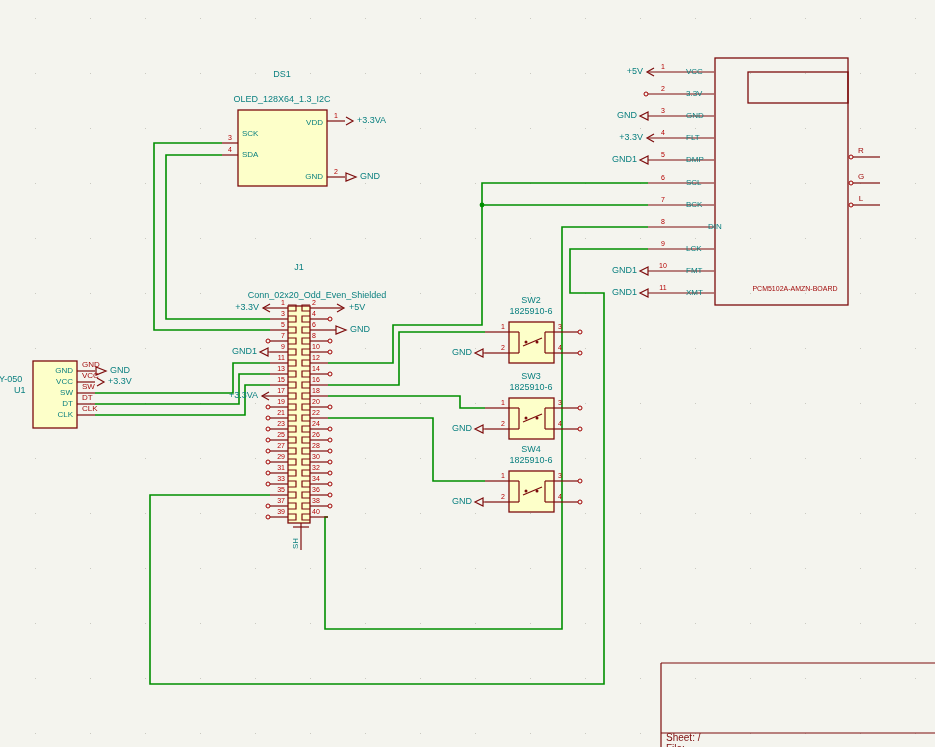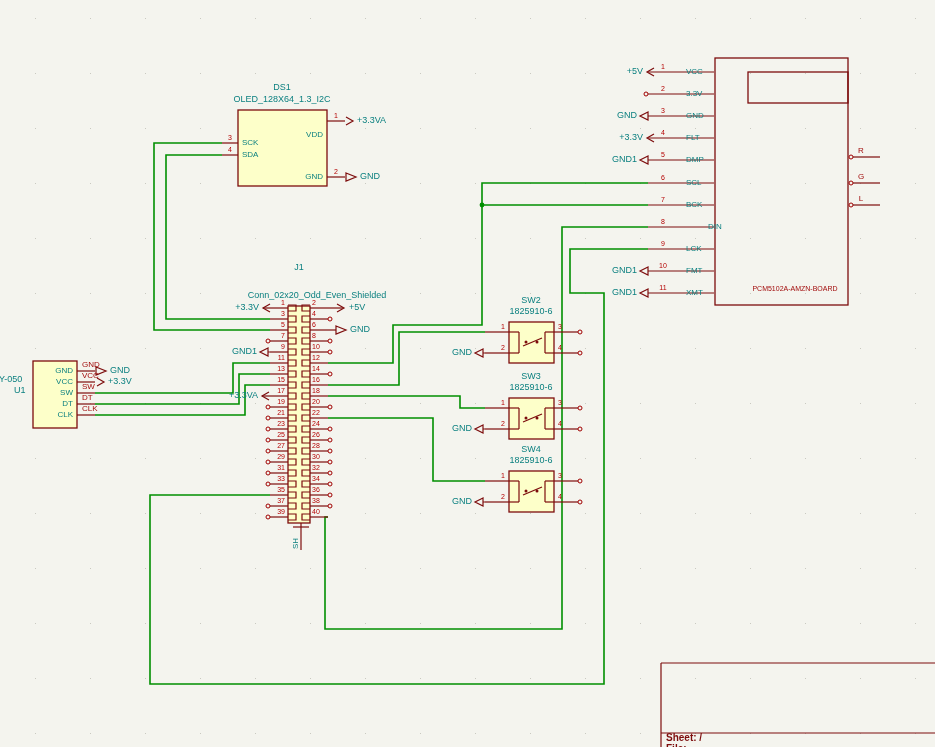--- a/index.html
+++ b/index.html
@@ -11,21 +11,21 @@
     font-family:"Liberation Sans",sans-serif;
   }
   #gfx{position:absolute;left:0;top:0;}
   #labels span{position:absolute;white-space:pre;line-height:1;display:block;}
   .pn{font-size:7px;color:#b40000;}
   .nm{font-size:8px;color:#0c8080;}
   .gl{font-size:9px;color:#0c8080;}
   .nl{font-size:8px;color:#9f0404;}
   .ref{font-size:9px;color:#0c8080;}
   .valr{font-size:7px;color:#9f0404;}
-  .sheet{font-size:10px;color:#7d0d0d;font-weight:bold;}
+  .sheet{font-size:10px;color:#7d0d0d;}
   .ar{transform:translateX(-100%);}
   .ac{transform:translateX(-50%);}
   .rot{transform:rotate(-90deg);transform-origin:0 0;}
   .pin{stroke:#7d0d0d;stroke-width:1.2;fill:none;}
   .nc{stroke:#a00000;stroke-width:1;fill:none;}
   .wire{stroke:#008f00;stroke-width:1.6;fill:none;}
   .body{fill:#fdffc9;stroke:#7d0d0d;stroke-width:1.3;}
   .bodyn{fill:none;stroke:#7d0d0d;stroke-width:1.3;}
   .jdot{fill:#008f00;stroke:none;}
   .cdot{fill:#7d0d0d;stroke:none;}
@@ -271,27 +271,27 @@
         <circle cx="526" cy="491" r="1.5" class="cdot"></circle>
         <circle cx="537" cy="491" r="1.5" class="cdot"></circle>
         <line x1="523" y1="495" x2="542" y2="487" class="pin"></line>
         <polygon points="483,498 475,502 483,506" class="pin"></polygon>
         <line x1="483" y1="502" x2="485" y2="502" class="pin"></line>
       </g>
   </svg>
 
   <div id="labels">
 
-    <span class="ref ac" style="left:282px;top:83px">DS1</span>
+    <span class="ref ac" style="left:282px;top:70px">DS1</span>
     <span class="ref ac" style="left:282px;top:95px">OLED_128X64_1.3_I2C</span>
-    <span class="nm ar" style="left:323px;top:131px">VDD</span>
+    <span class="nm ar" style="left:323px;top:119px">VDD</span>
     <span class="pn ac" style="left:336px;top:112px">1</span>
     <span class="nm ar" style="left:323px;top:173px">GND</span>
     <span class="pn ac" style="left:336px;top:168px">2</span>
-    <span class="nm" style="left:242px;top:139px">SCK</span>
+    <span class="nm" style="left:242px;top:130px">SCK</span>
     <span class="pn ac" style="left:230px;top:134px">3</span>
     <span class="nm" style="left:242px;top:151px">SDA</span>
     <span class="pn ac" style="left:230px;top:146px">4</span>
     <span class="gl" style="left:357px;top:116px">+3.3VA</span>
     <span class="gl" style="left:360px;top:172px">GND</span>
 
     <span class="ref ac" style="left:299px;top:263px">J1</span>
     <span class="ref ac" style="left:317px;top:291px">Conn_02x20_Odd_Even_Shielded</span>
     <span class="gl ar" style="left:259px;top:303px">+3.3V</span>
     <span class="gl" style="left:349px;top:303px">+5V</span>

